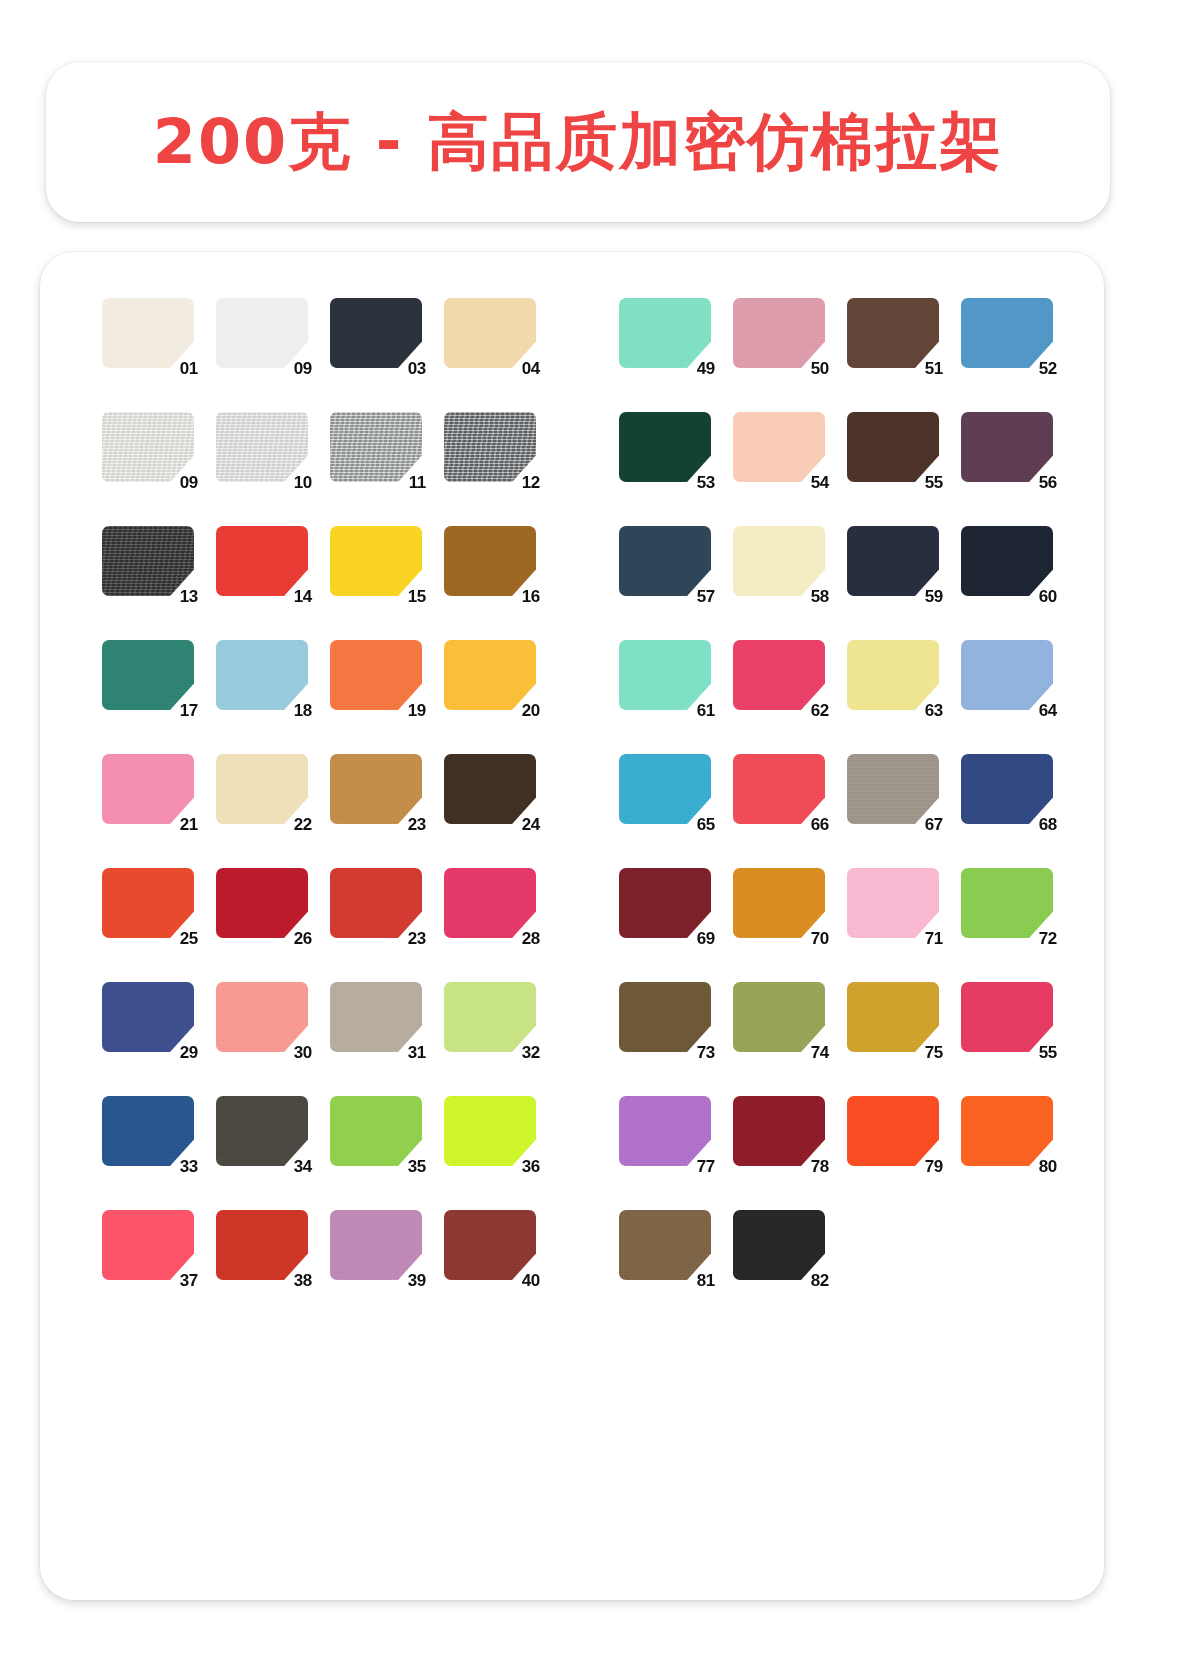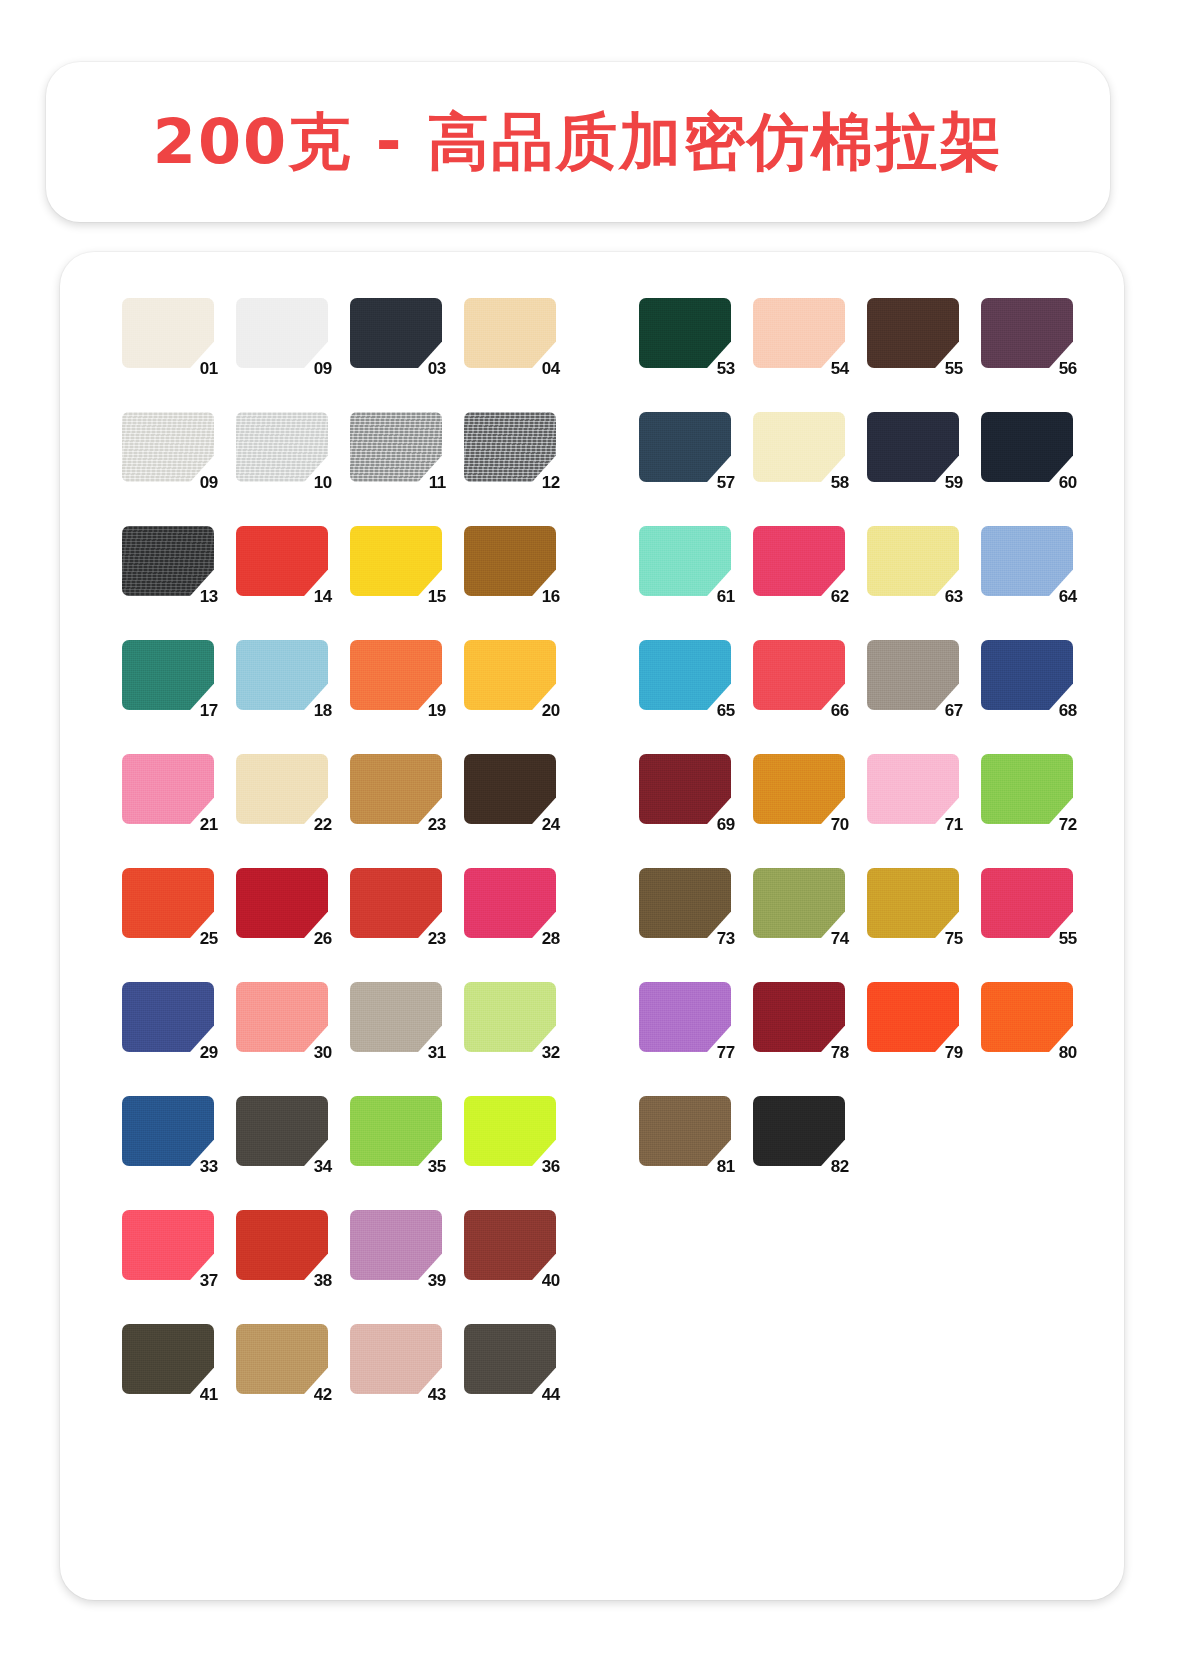--- a/index.html
+++ b/index.html
@@ -34,21 +34,21 @@
     color:#ef4444;
     letter-spacing:2px;
     line-height:1;
     white-space:nowrap;
     font-family:"DejaVu Sans","Liberation Sans",sans-serif;
   }
 
   
   .swatch-card{
     position:absolute;
-    left:60px; top:252px;
+    left:40px; top:252px;
     width:1064px; height:1348px;
     background:#ffffff;
     border-radius:34px;
     box-shadow:0 3px 10px rgba(0,0,0,.16), 0 0 0 1px rgba(0,0,0,.03);
     box-sizing:border-box;
   }
 
   .grid-wrap{
     position:absolute;
     left:0; top:0; right:0; bottom:0;
@@ -283,40 +283,40 @@
           </div>
           <div class="swatch">
             <div class="chip" style="background: rgb(189, 134, 180);"></div>
             <span class="num">39</span>
           </div>
           <div class="swatch">
             <div class="chip" style="background: rgb(138, 55, 48);"></div>
             <span class="num">40</span>
           </div>
         </div>
-        <div class="row">
-          <div class="swatch">
-            <div class="chip" style="background: rgb(73, 68, 54);"></div>
-            <span class="num">41</span>
-          </div>
-          <div class="swatch">
-            <div class="chip" style="background: rgb(187, 150, 96);"></div>
-            <span class="num">42</span>
-          </div>
-          <div class="swatch">
-            <div class="chip" style="background: rgb(221, 179, 171);"></div>
-            <span class="num">43</span>
-          </div>
-          <div class="swatch">
-            <div class="chip" style="background: rgb(78, 73, 66);"></div>
-            <span class="num">44</span>
-          </div>
-        </div>
       </div>
     <div class="group right">
+        <div class="row">
+          <div class="swatch">
+            <div class="chip" style="background: rgb(125, 224, 194);"></div>
+            <span class="num">49</span>
+          </div>
+          <div class="swatch">
+            <div class="chip" style="background: rgb(221, 154, 169);"></div>
+            <span class="num">50</span>
+          </div>
+          <div class="swatch">
+            <div class="chip" style="background: rgb(96, 67, 54);"></div>
+            <span class="num">51</span>
+          </div>
+          <div class="swatch">
+            <div class="chip" style="background: rgb(79, 148, 197);"></div>
+            <span class="num">52</span>
+          </div>
+        </div>
         <div class="row">
           <div class="swatch">
             <div class="chip" style="background: rgb(19, 64, 47);"></div>
             <span class="num">53</span>
           </div>
           <div class="swatch">
             <div class="chip" style="background: rgb(249, 203, 180);"></div>
             <span class="num">54</span>
           </div>
           <div class="swatch">

